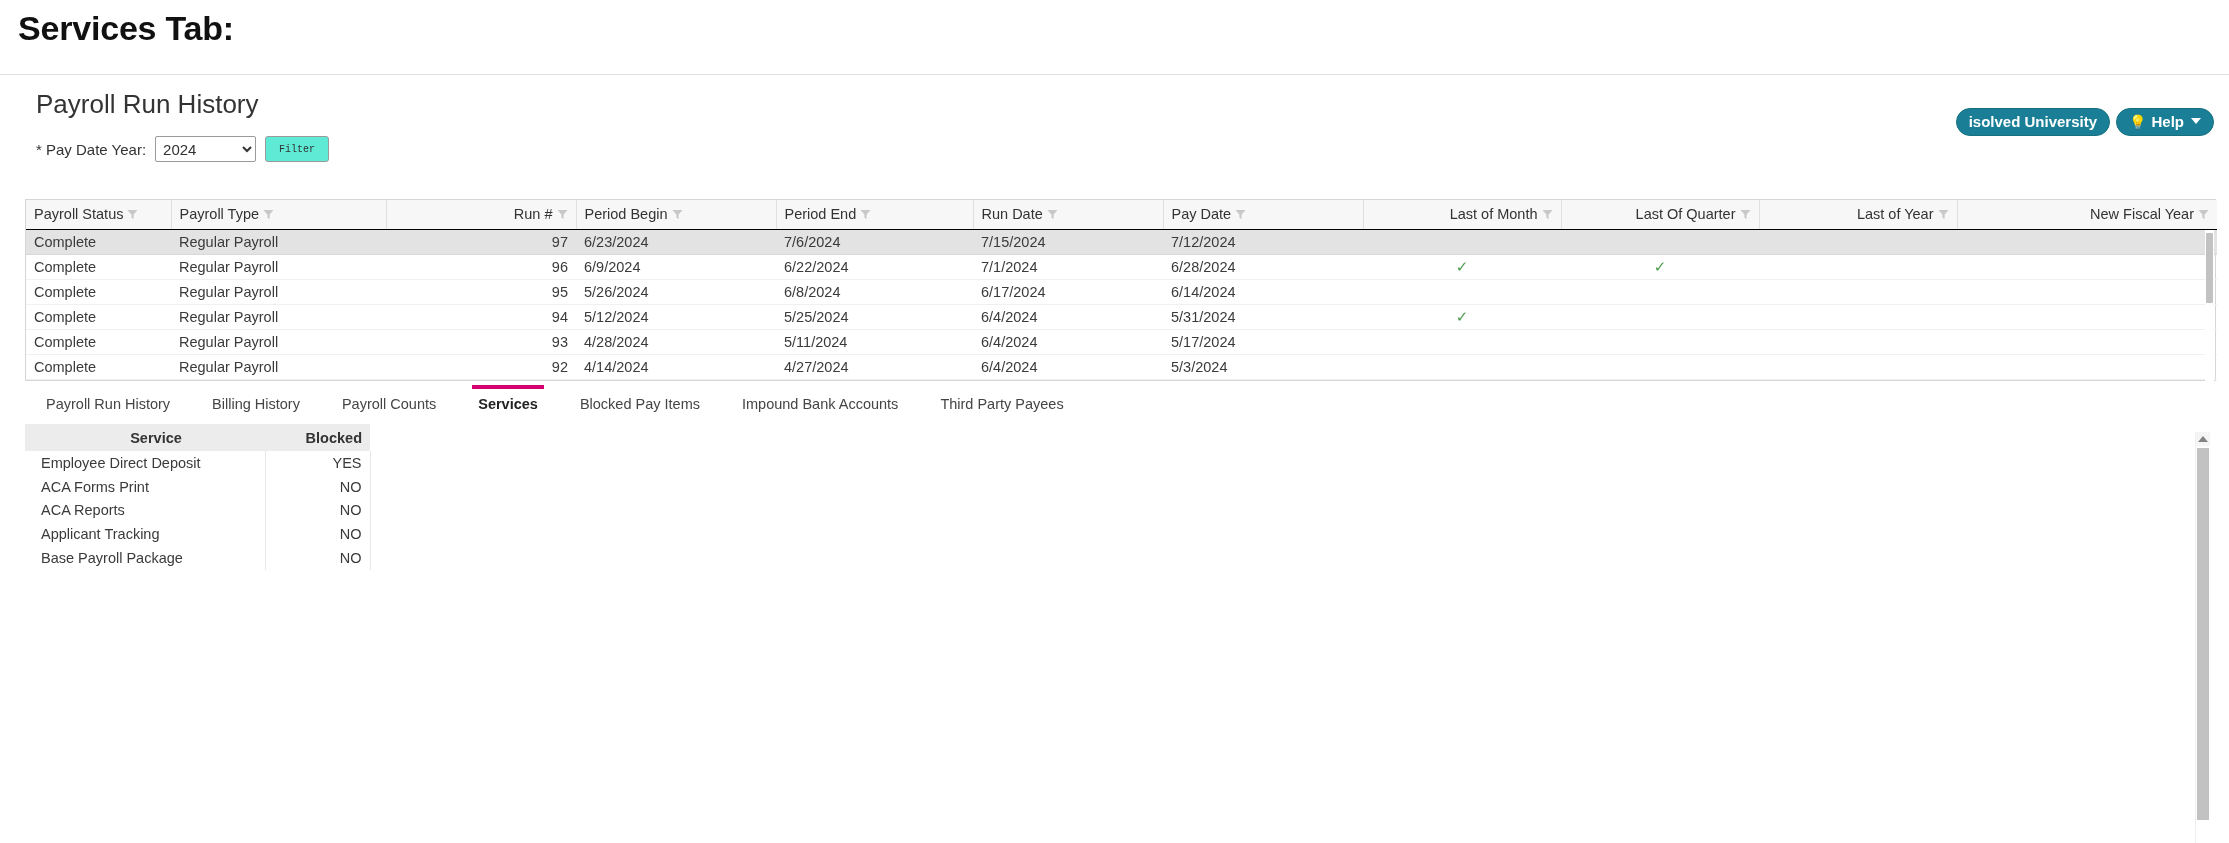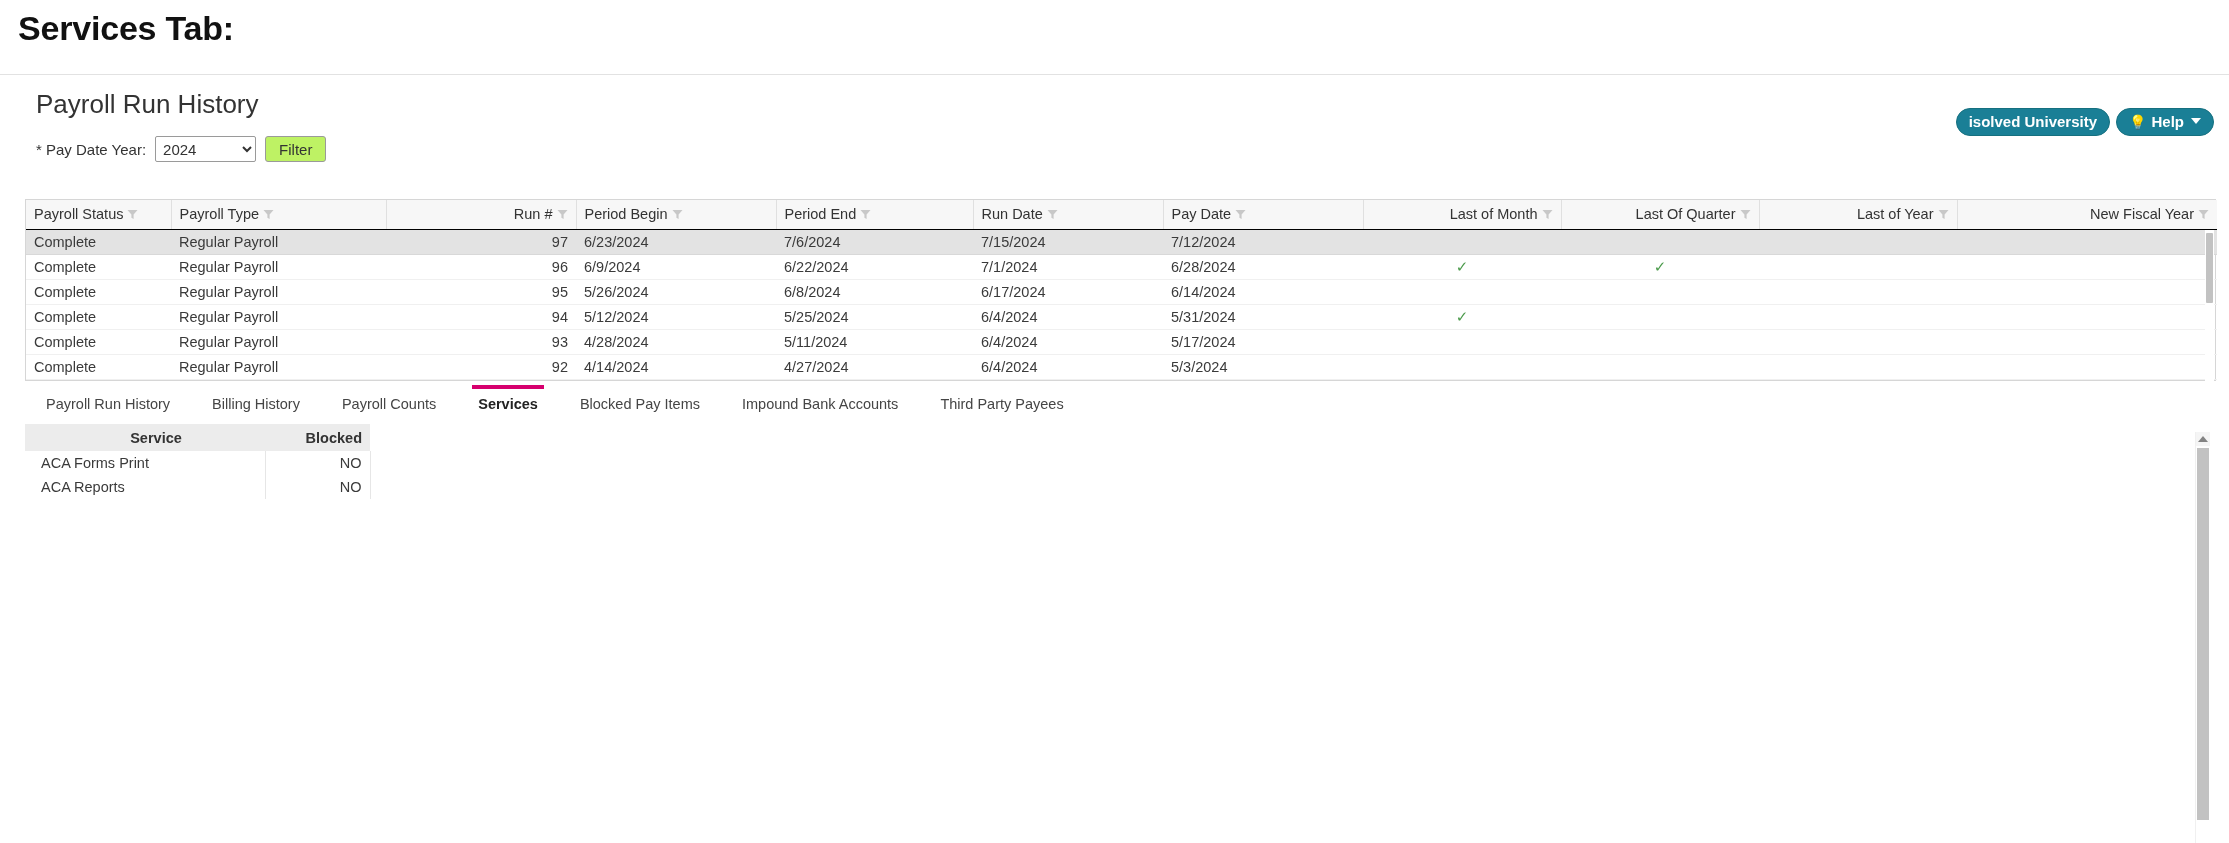--- a/index.html
+++ b/index.html
@@ -90,28 +90,28 @@
     font-size: 15px;
     color: #333;
     height: 26px;
     width: 101px;
     padding: 1px 3px;
     border: 1px solid #9a9a9a;
     border-radius: 2px;
     background: #ffffff;
   }
   .filter-btn {
-    font-family: Liberation Sans, sans-serif;
-    font-size: 15px;
+    font-family: Liberation Mono, monospace;
+    font-size: 10px;
     color: #333;
     height: 26px;
     padding: 2px 13px;
     border: 1px solid #9a9a9a;
     border-radius: 3px;
-    background: #bef264;
+    background: #5eead4;
     cursor: pointer;
   }
 
   
   .grid-wrap {
     position: absolute;
     left: 25px; top: 124px;
     width: 2191px;
     border: 1px solid #d6d6d6;
     background: #ffffff;
@@ -502,25 +502,37 @@
         <col class="c-blocked">
       </colgroup>
       <thead>
         <tr>
           <th class="h-service">Service</th>
           <th class="h-blocked">Blocked</th>
         </tr>
       </thead>
       <tbody id="svc-body">
           <tr>
+            <td class="d-service">Employee Direct Deposit</td>
+            <td class="d-blocked">YES</td>
+          </tr>
+          <tr>
             <td class="d-service">ACA Forms Print</td>
             <td class="d-blocked">NO</td>
           </tr>
           <tr>
             <td class="d-service">ACA Reports</td>
+            <td class="d-blocked">NO</td>
+          </tr>
+          <tr>
+            <td class="d-service">Applicant Tracking</td>
+            <td class="d-blocked">NO</td>
+          </tr>
+          <tr>
+            <td class="d-service">Base Payroll Package</td>
             <td class="d-blocked">NO</td>
           </tr>
         </tbody>
     </table>
 
     <div class="svc-scrollbar">
       <div class="svc-sb-up">
         <span class="arrow-up"></span>
       </div>
       <div class="svc-sb-thumb"></div>

